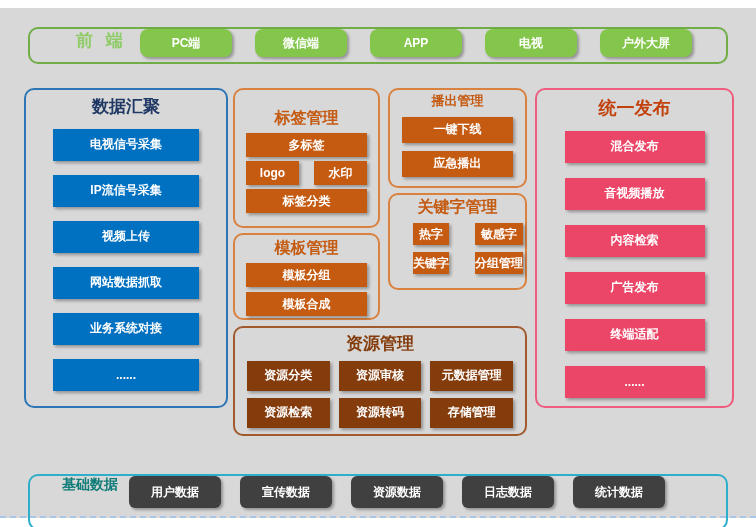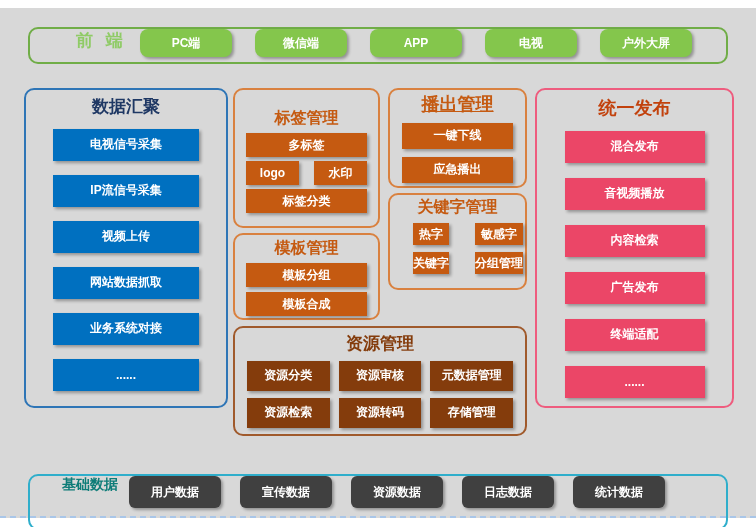--- a/index.html
+++ b/index.html
@@ -47,21 +47,21 @@
   .panel-tags { height:140px; padding:16px 11px; }
   .panel-tags h3 { margin:3px 0 6px; }
   .pair { display:flex; gap:15px; margin:4px 0; }
   .pair .btn { flex:1; }
 
   .panel-templates { height:87px; padding:0 11px; }
   .panel-templates h3 { margin:4px 0 6px; }
   .panel-templates .btn + .btn { margin-top:5px; }
 
   .panel-broadcast { height:100px; padding:0 12px; }
-  .panel-broadcast h3 { font-size:18px; margin:4px 0 8px;text-decoration:underline; }
+  .panel-broadcast h3 { font-size:13px; margin:4px 0 8px; }
   .panel-broadcast .btn { height:26px; }
   .panel-broadcast .btn + .btn { margin-top:8px; }
 
   .panel-keywords { height:97px; padding:0 5px; }
   .panel-keywords h3 { font-size:16px; margin:3px 0 7px; }
   .grid-2 { display:grid; grid-template-columns:1fr 1fr; column-gap:8px; row-gap:7px; }
   .panel-keywords .btn { height:22px;margin-left:18px; }
 
   .panel-resources { margin-top:6px; height:110px; border:2px solid #A05A2C; padding:0 12px; }
   .panel-resources h3 { font-size:17px; color:#843C0C; margin:6px 0 7px; }

